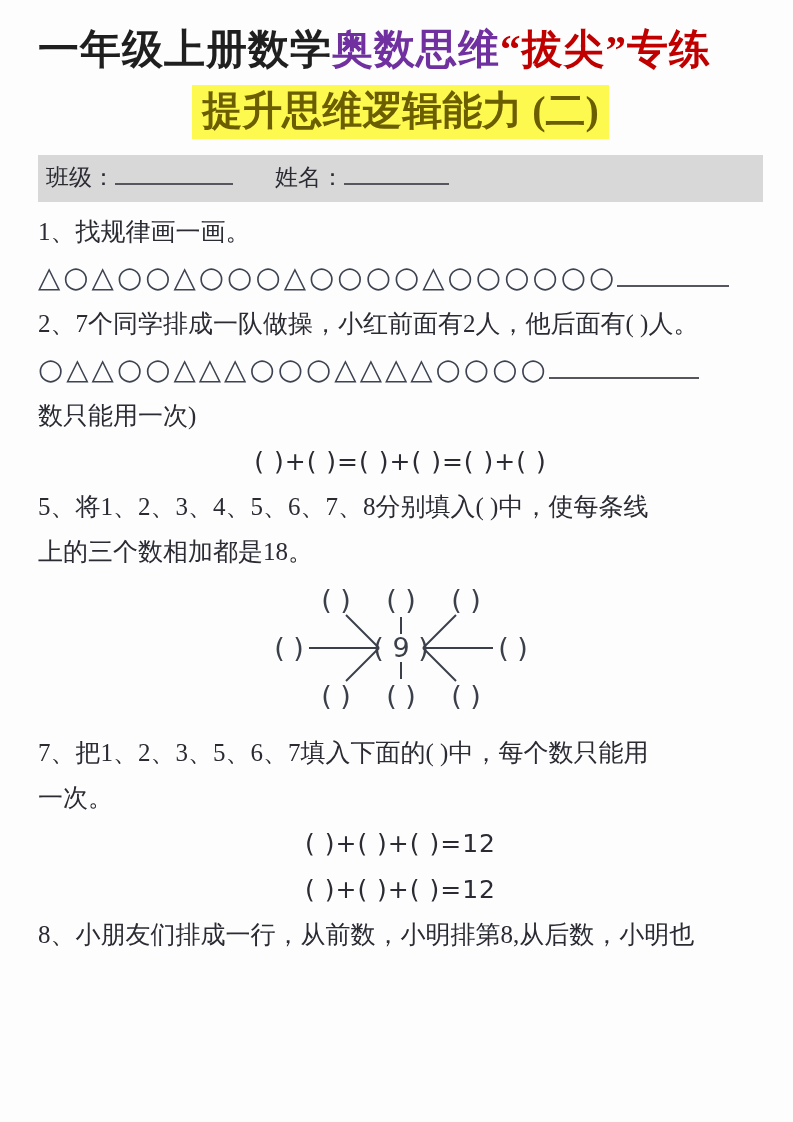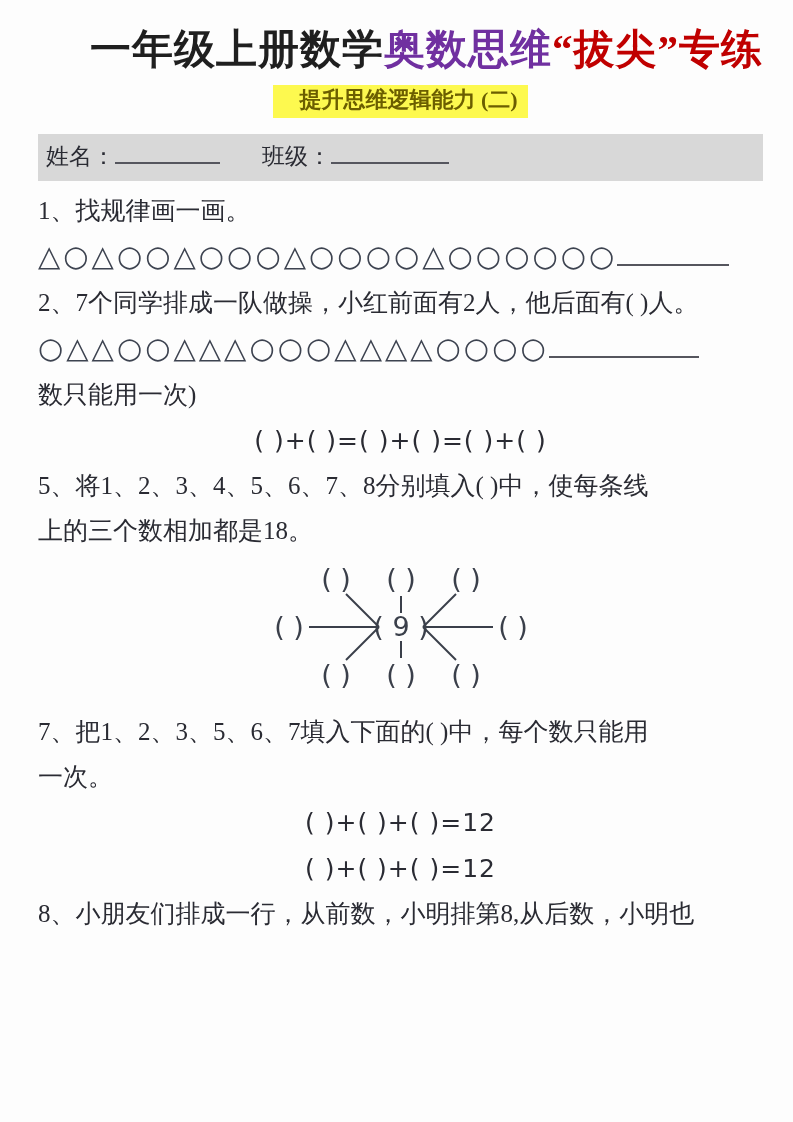--- a/index.html
+++ b/index.html
@@ -7,38 +7,38 @@
     width:793px;height:1122px;
     background:#fdfdfd;
     font-family:"Liberation Serif","DejaVu Serif",serif;
     color:#2a2b33;
     overflow:hidden;
   }
   .page{padding:26px 30px 0 38px;}
 
   
   .title{
-    text-align:right;
+    text-align:left;
     font-size:41px;
     font-weight:bold;
     letter-spacing:1px;
     line-height:1.15;
     white-space:nowrap;
   }
   .title .t-black{color:#1f1f1f;}
   .title .t-purple{color:#7030a0;}
   .title .t-red{color:#c00000;}
   .subtitle-row{text-align:center;margin-top:12px;}
   .subtitle{
     display:inline-block;
-    font-size:22px;
+    font-size:40px;
     font-weight:bold;
     color:#6b5e00;
     background:#fdf94f;
-    padding:2px 10px 4px 26px;
+    padding:2px 10px 4px 10px;
     line-height:1.2;
   }
 
   
   .info-bar{
     margin-top:16px;
     background:#d8d8d8;
     padding:7px 10px 9px 8px;
     font-size:23px;
     display:flex;
@@ -98,24 +98,24 @@
   <div class="title">
     <span class="t-black">一年级上册数学</span><span class="t-purple">奥数思维</span><span class="t-red">“拔尖”专练</span>
   </div>
 
   <div class="subtitle-row">
     <span class="subtitle">提升思维逻辑能力 (二)</span>
   </div>
 
   <div class="info-bar">
     <span class="info-field">
-      <span>姓名：</span><span class="blank w105"></span>
+      <span>班级：</span><span class="blank w118"></span>
     </span>
     <span class="info-field">
-      <span>班级：</span><span class="blank w118"></span>
+      <span>姓名：</span><span class="blank w105"></span>
     </span>
   </div>
 
   <div class="q-line">1、找规律画一画。</div>
   <div class="shape-row">
     <span>△○△○○△○○○△○○○○△○○○○○○</span><span class="blank w112"></span>
   </div>
 
   <div class="q-line">2、7个同学排成一队做操，小红前面有2人，他后面有( )人。</div>
 

